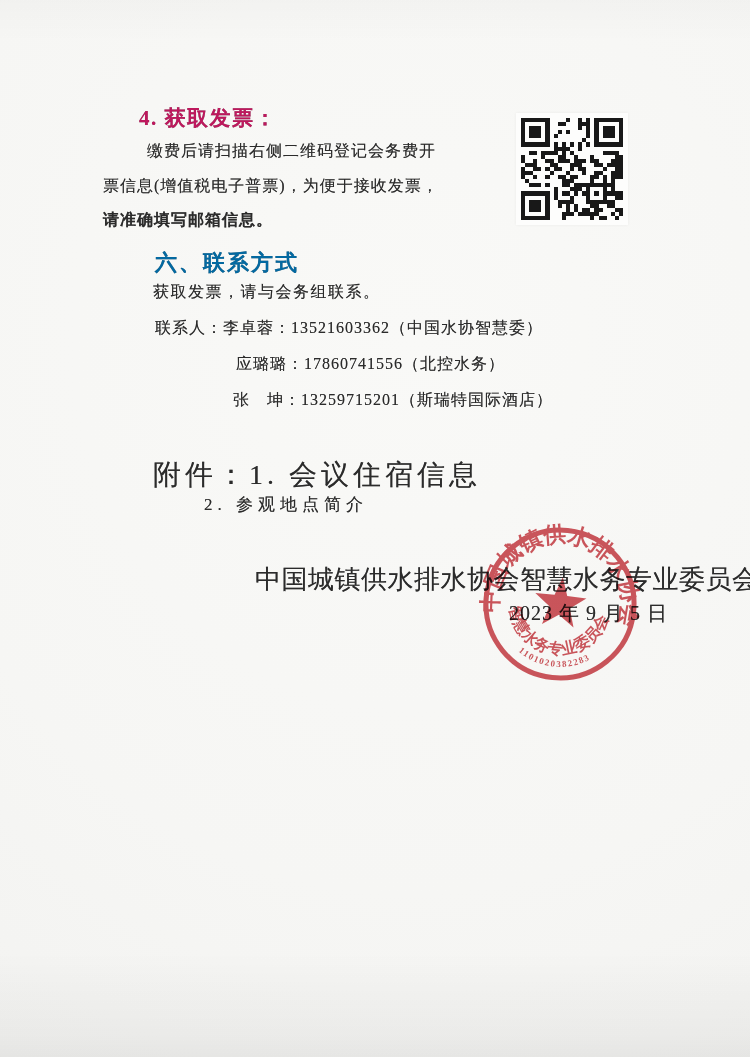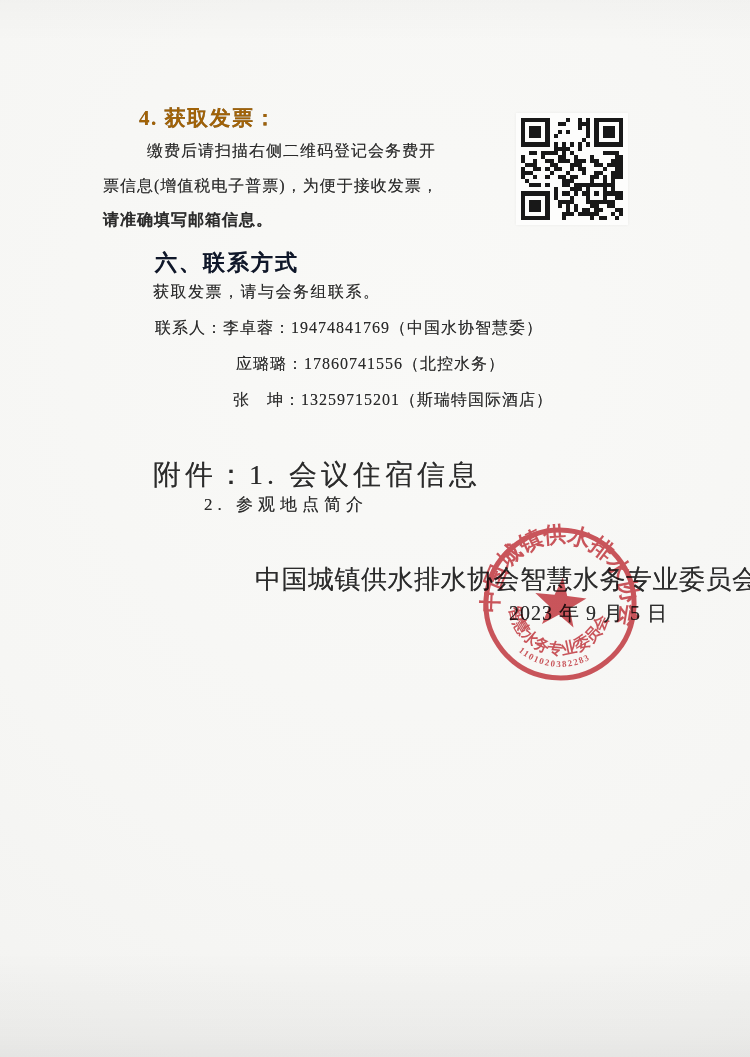--- a/index.html
+++ b/index.html
@@ -5,22 +5,22 @@
   html,body{margin:0;padding:0;}
   body{
     width:750px;height:1057px;position:relative;overflow:hidden;
     background:
       linear-gradient(180deg, rgba(0,0,0,0.02) 0%, rgba(0,0,0,0) 4%, rgba(0,0,0,0) 90%, rgba(0,0,0,0.04) 98%, rgba(0,0,0,0.06) 100%),
       radial-gradient(135% 105% at 55% 32%, #f9f9f7 0%, #f6f6f4 50%, #f2f2f0 85%, #ebebe9 100%);
     font-family:"Liberation Serif","DejaVu Serif",serif;
     color:#2b2b2b;
   }
   .t{position:absolute;white-space:nowrap;text-shadow:0 0 .5px rgba(40,40,40,.55);}
-  .h-serif{font-weight:bold;color:#a16207;}
-  .h-sans{font-weight:bold;color:#0f172a;font-family:"Liberation Sans","DejaVu Sans",sans-serif;}
+  .h-serif{font-weight:bold;color:#be185d;}
+  .h-sans{font-weight:bold;color:#0369a1;font-family:"Liberation Sans","DejaVu Sans",sans-serif;}
   .body20{font-size:16px;letter-spacing:1px;}
   .sec4-heading{left:139px;top:104px;font-size:21px;letter-spacing:1.5px;}
   .para1{left:147px;top:141px;}
   .para2{left:103px;top:176px;}
   .para3{left:103px;top:210px;font-weight:bold;}
   .qr-wrap{position:absolute;left:516px;top:113px;width:112px;height:112px;background:#fdfdfc;
     box-shadow:0 0 3px rgba(0,0,0,.06);}
   .qr-wrap svg{position:absolute;left:5px;top:5px;width:102px;height:102px;}
   .sec6-heading{left:155px;top:248px;font-size:22px;letter-spacing:2px;}
   .intro{left:153px;top:282px;letter-spacing:1.5px;}
@@ -345,21 +345,21 @@
       <rect x="19" y="24" width="1" height="1" fill="#181818"></rect>
       <rect x="20" y="24" width="1" height="1" fill="#181818"></rect>
       <rect x="23" y="24" width="1" height="1" fill="#181818"></rect>
     </svg>
 </div>
 
 <div class="t h-sans sec6-heading">六、联系方式</div>
 <div class="t body20 intro">获取发票，请与会务组联系。</div>
 
 <div class="t body20 c-row1">
-  <span>联系人：</span><span>李卓蓉：</span><span>19474841769</span><span>（中国水协智慧委）</span>
+  <span>联系人：</span><span>李卓蓉：</span><span>13521603362</span><span>（中国水协智慧委）</span>
 </div>
 <div class="t body20 c-row2">
   <span>应璐璐：</span><span>17860741556</span><span>（北控水务）</span>
 </div>
 <div class="t body20 c-row3">
   <span>张　坤：</span><span>13259715201</span><span>（斯瑞特国际酒店）</span>
 </div>
 
 <div class="t att-row1">
   <span>附件：</span><span>1. 会议住宿信息</span>

